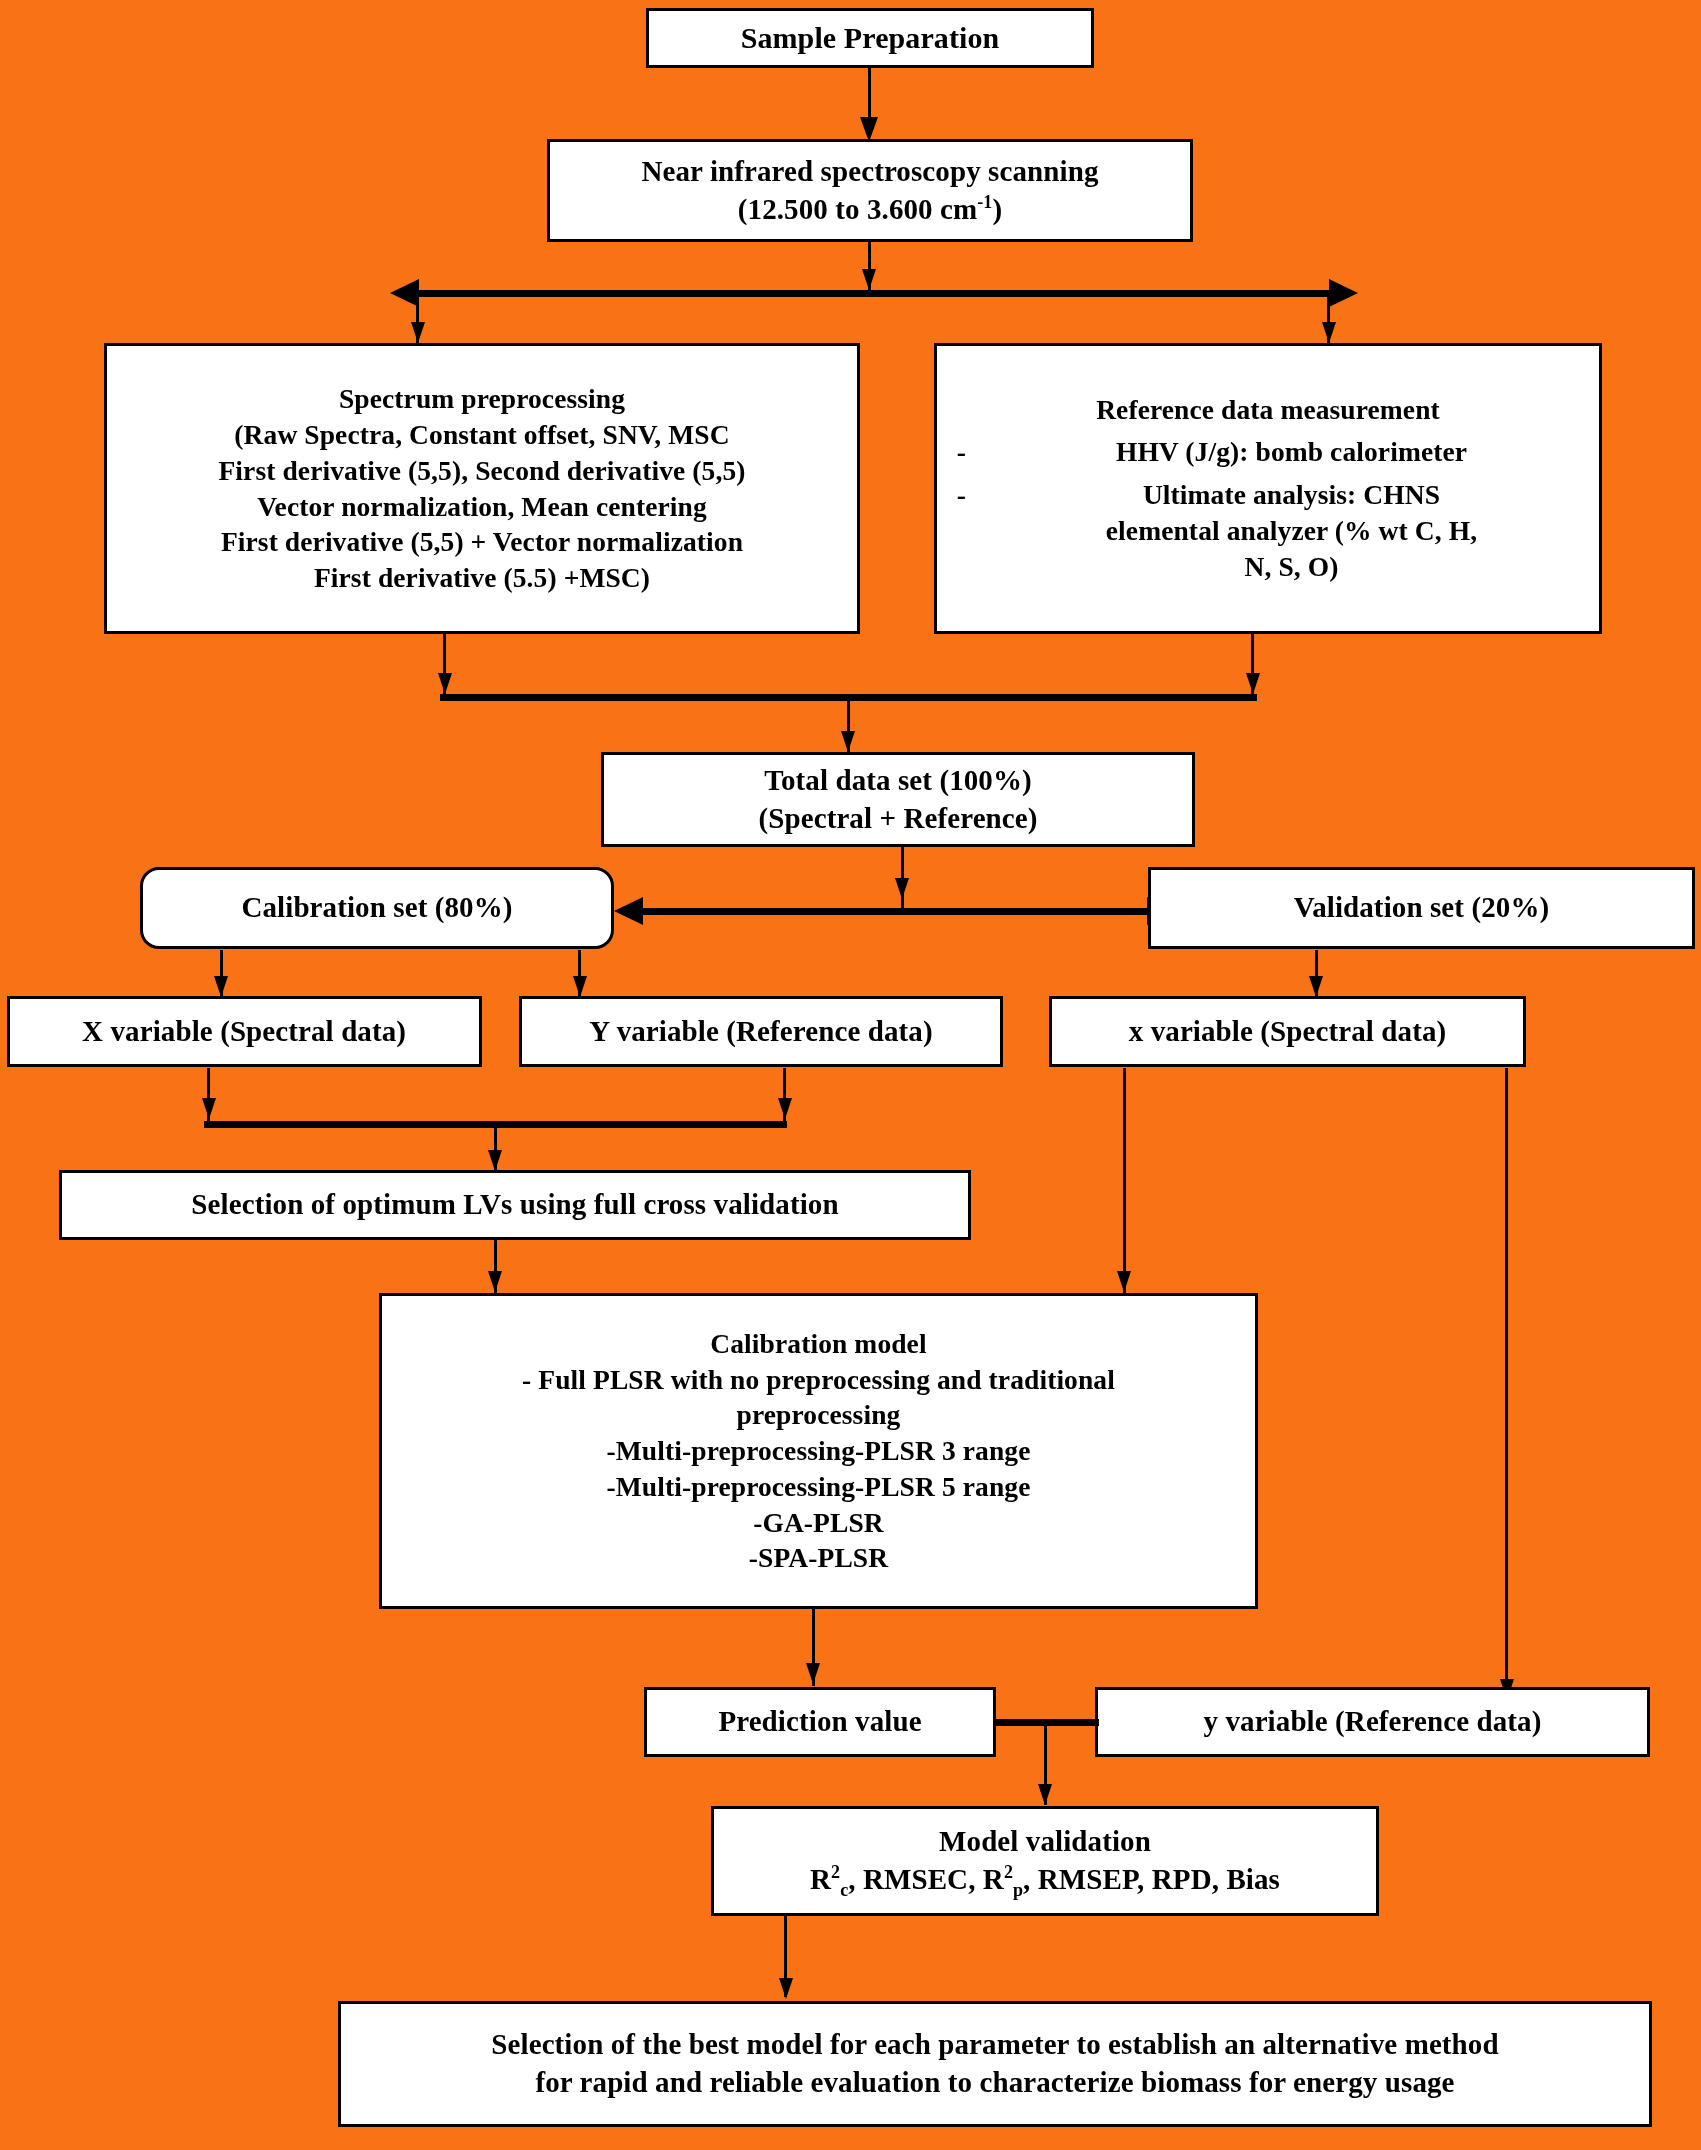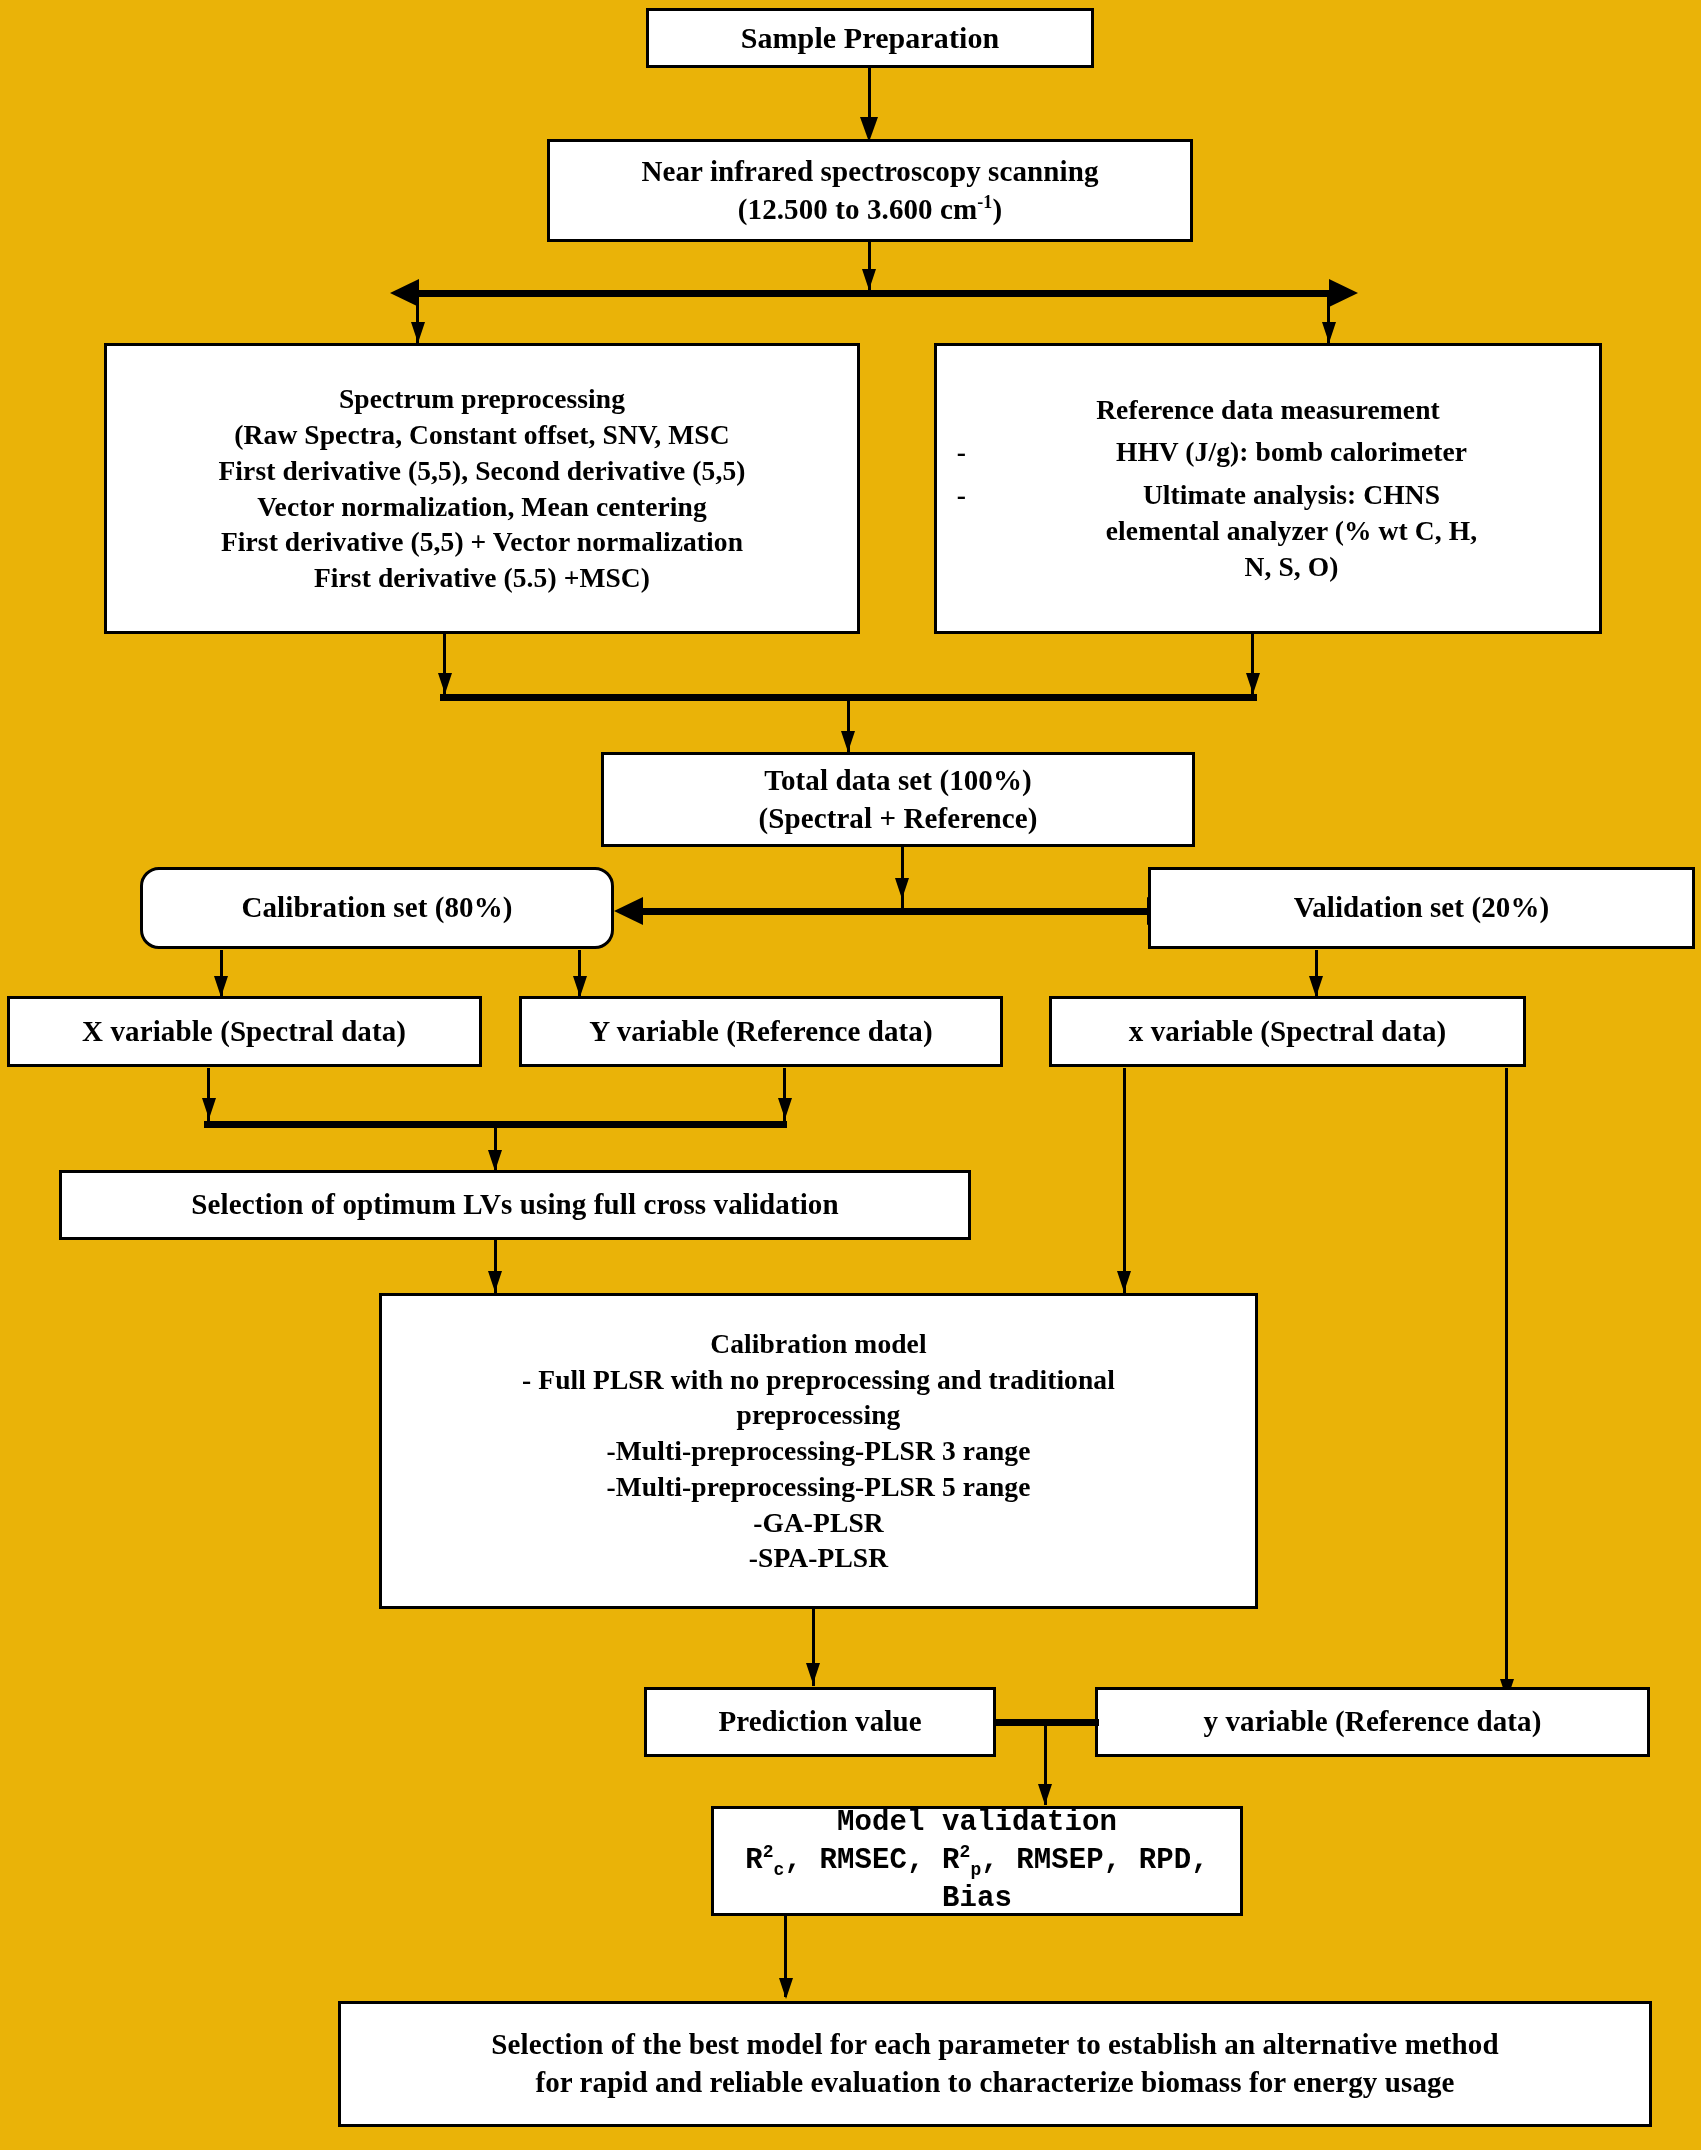--- a/index.html
+++ b/index.html
@@ -8,21 +8,21 @@
     padding: 0;
     background: #ffffff;
   }
   body {
     font-family: "Liberation Serif", "DejaVu Serif", serif;
   }
   #canvas {
     position: relative;
     width: 1701px;
     height: 2151px;
-    background: #eab308;
+    background: #f97316;
     overflow: hidden;
   }
   
   .node {
     position: absolute;
     box-sizing: border-box;
     border: 3.8px solid #000000;
     background: #ffffff;
     display: flex;
     flex-direction: column;
@@ -242,21 +242,21 @@
   </div>
 
   <div class="node" style="left:1095px; top:1687px; width:555px; height:70px; font-size:29px;">
     <span class="ln">y variable (Reference data)</span>
   </div>
 
   <div class="bar" style="left:993px; top:1719px; width:106px;"></div>
   <div class="vline" style="left:1044px; top:1723px; height:82px;"></div>
   <div class="arrow-down slim" style="left:1038px; top:1784px;"></div>
 
-  <div class="node" style="left:711px; top:1806px; width:532px; height:110px; font-size:29px;font-family:Liberation Mono, monospace;">
+  <div class="node" style="left:711px; top:1806px; width:668px; height:110px; font-size:29px;">
     <span class="ln">Model validation</span>
     <span class="ln">
       <span>R</span><sup>2</sup><sub>c</sub><span>, RMSEC, </span><span>R</span><sup>2</sup><sub>p</sub><span>, RMSEP, RPD, Bias</span>
     </span>
   </div>
 
   <div class="vline" style="left:784px; top:1915px; height:82px;"></div>
   <div class="arrow-down slim" style="left:779px; top:1978px;"></div>
 
   <div class="node" style="left:338px; top:2001px; width:1314px; height:126px; font-size:29px;">

